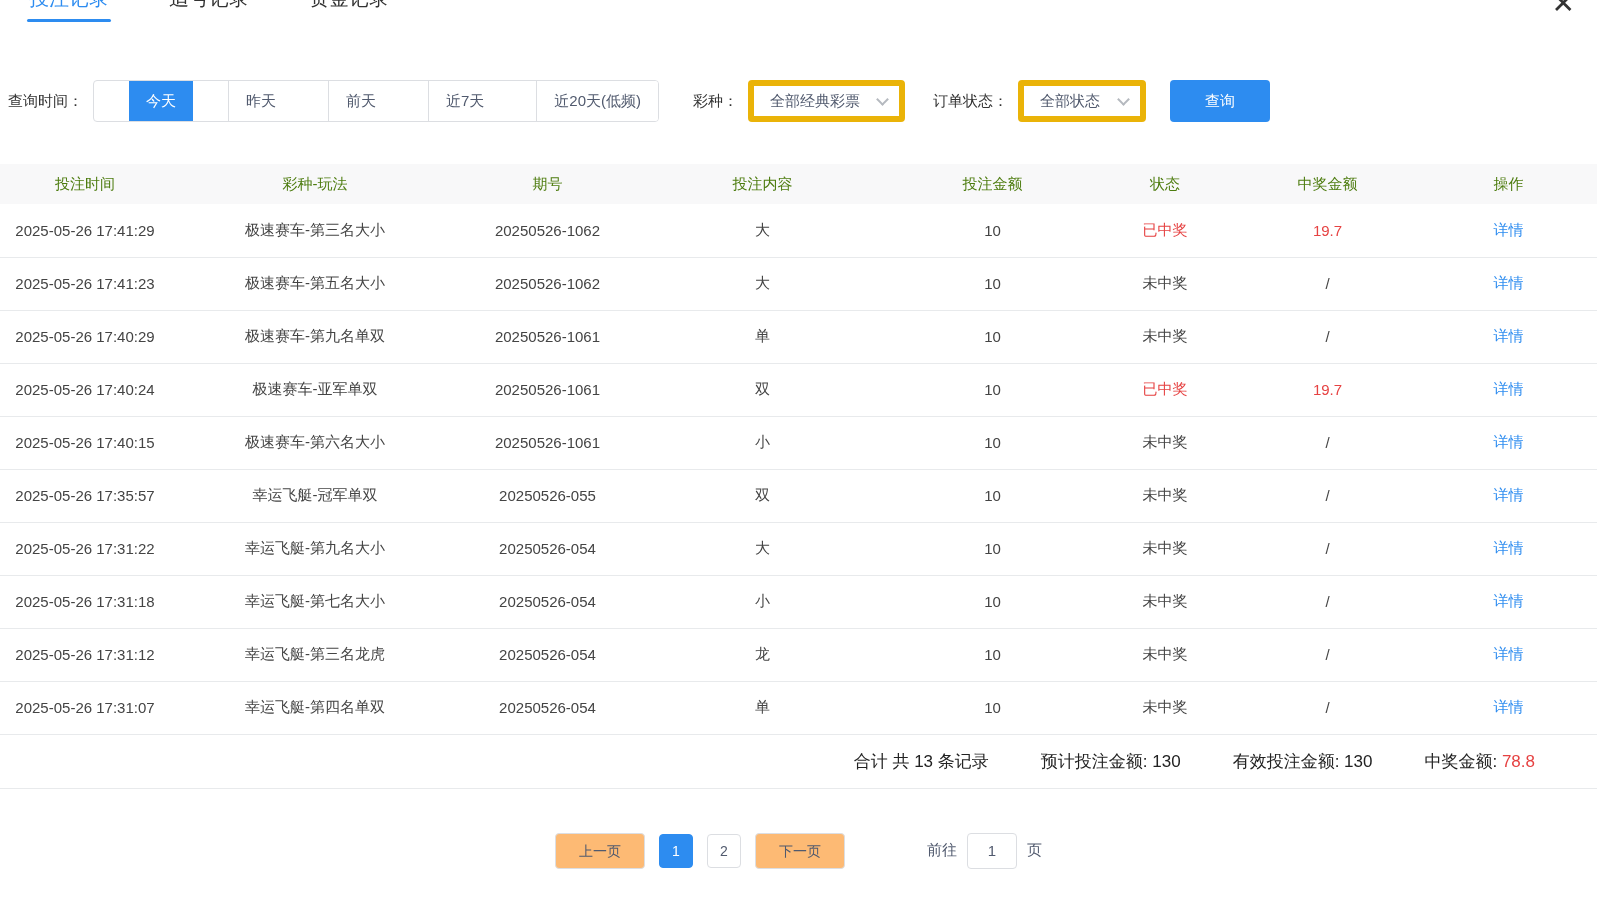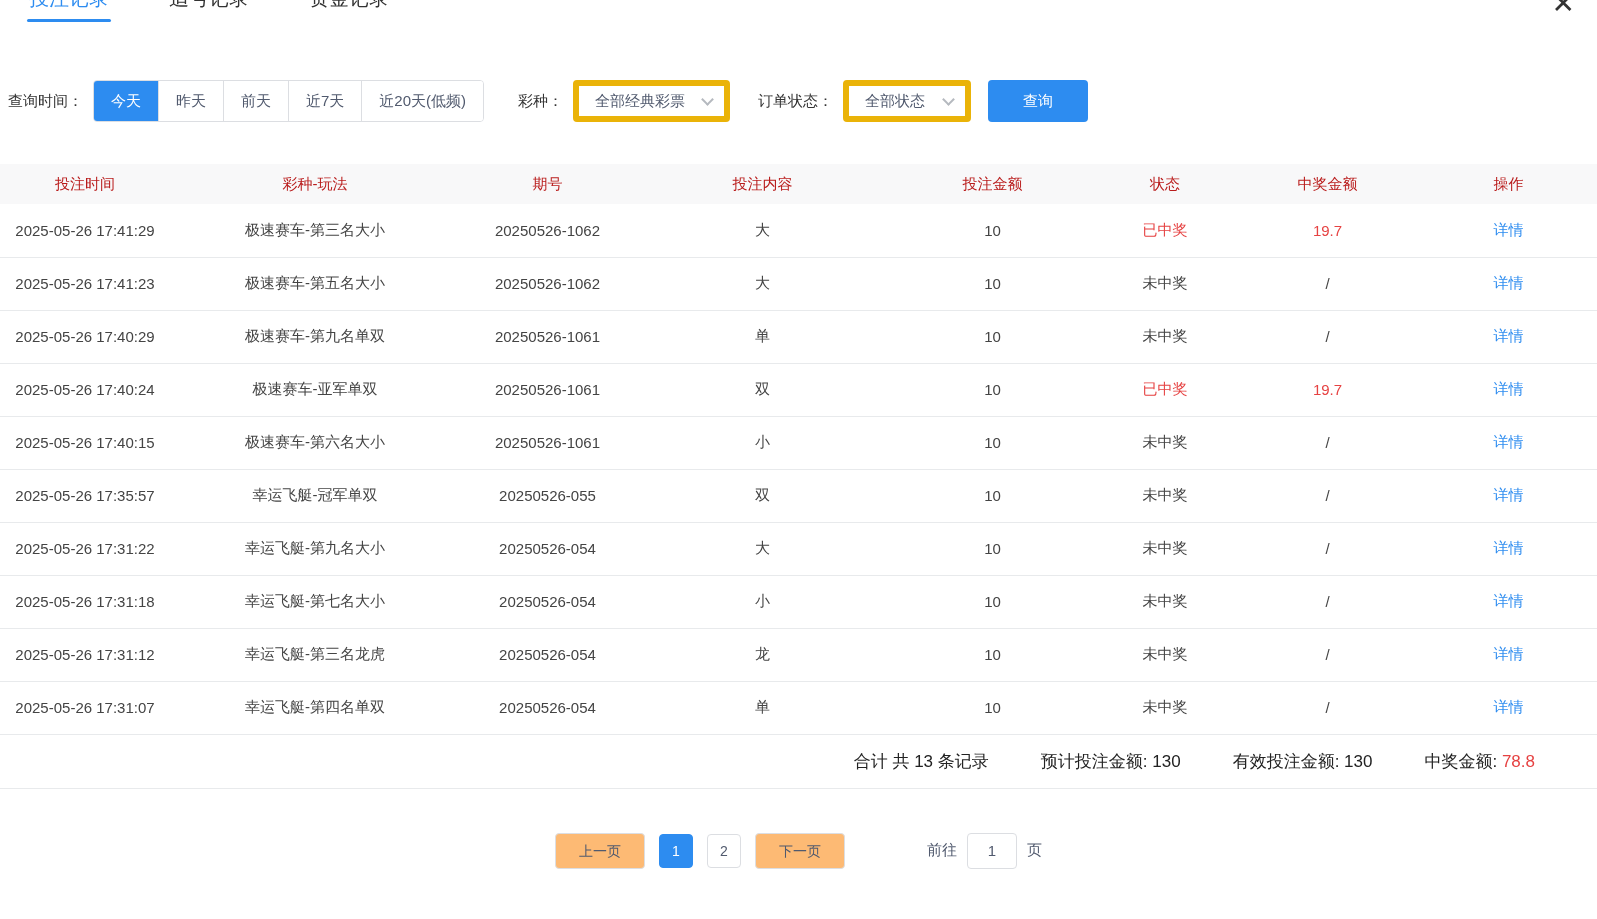--- a/index.html
+++ b/index.html
@@ -15,34 +15,34 @@
   .tabbar { position: relative; display: flex; align-items: flex-end; gap: 56px; height: 40px; padding: 16px 10px; margin-left: 17px; }
   .tab { font-size: 20px; color: #333; padding: 6px 2px 12px 2px; position: relative; cursor: pointer; white-space: nowrap; }
   .tab.active { color: #2d8cf0; }
   .tab.active::after { content: ""; position: absolute; left: 0; right: 0; bottom: 2px; height: 3px; background: #2d8cf0; border-radius: 2px; }
   .close-btn { position: absolute; right: 22px; top: -10px; font-size: 28px; color: #333; cursor: pointer; line-height: 1; font-weight: 400; }
 
   
   .filters { display: flex; align-items: center; margin: 40px 0 0 8px; height: 42px; font-size: 15px; }
   .flabel { color: #333; margin-right: 10px; white-space: nowrap; }
   .seg-group { display: flex; border: 1px solid #dcdee2; border-radius: 4px; overflow: hidden; height: 42px; background: #fff; }
-  .seg { padding: 0 17px; line-height: 40px; color: #515a6e; background: #fff; border-left: 1px solid #dcdee2; cursor: pointer; white-space: nowrap; }
+  .seg { padding: 0 17px; line-height: 40px; color: #515a6e; background: #fff; border-left: 1px solid #dcdee2; cursor: pointer; white-space: nowrap; margin-left: 35px; }
   .seg:first-child { border-left: none; }
   .seg.active { background: #2d8cf0; color: #fff; }
   .flabel.gap1 { margin-left: 34px; }
   .flabel.gap2 { margin-left: 28px; }
   .select { display: flex; align-items: center; justify-content: space-between; border: 6px solid #eab308; border-radius: 4px; height: 42px; padding: 0 12px 0 16px; color: #515a6e; cursor: pointer; }
   .select.lottery { min-width: 157px; }
   .select.status  { min-width: 128px; }
   .chevron { width: 9px; height: 9px; border-right: 2px solid #b5b9bf; border-bottom: 2px solid #b5b9bf; transform: rotate(45deg); margin: -4px 0 0 14px; }
-  .query-btn { margin-left: 17px; width: 100px; height: 42px; background: #2d8cf0; color: #fff; border: none; border-radius: 4px; font-size: 15px; cursor: pointer; font-family: inherit; }
+  .query-btn { margin-left: 24px; width: 100px; height: 42px; background: #2d8cf0; color: #fff; border: none; border-radius: 4px; font-size: 15px; cursor: pointer; font-family: inherit; }
 
   
   table { width: 100%; border-collapse: collapse; table-layout: fixed; margin-top: 42px; font-size: 15px; }
-  thead th { background: #f8f8f9; height: 40px; font-weight: 400; color: #b91c1c; }
+  thead th { background: #f8f8f9; height: 40px; font-weight: 400; color: #4d7c0f; }
   tbody td { height: 53px; text-align: center; border-bottom: 1px solid #e8eaec; color: #444; }
   td.won, .red { color: #e64242; }
   a.link { color: #2d8cf0; text-decoration: none; cursor: pointer; }
 
   
   .summary { display: flex; justify-content: flex-end; align-items: center; gap: 52px; height: 54px; padding-right: 62px; font-size: 17px; color: #222; border-bottom: 1px solid #e8eaec; }
   .summary .item { white-space: nowrap; }
 
   
   .pagination { display: flex; justify-content: center; align-items: center; gap: 14px; margin-top: 44px; font-size: 14px; color: #515a6e; }

